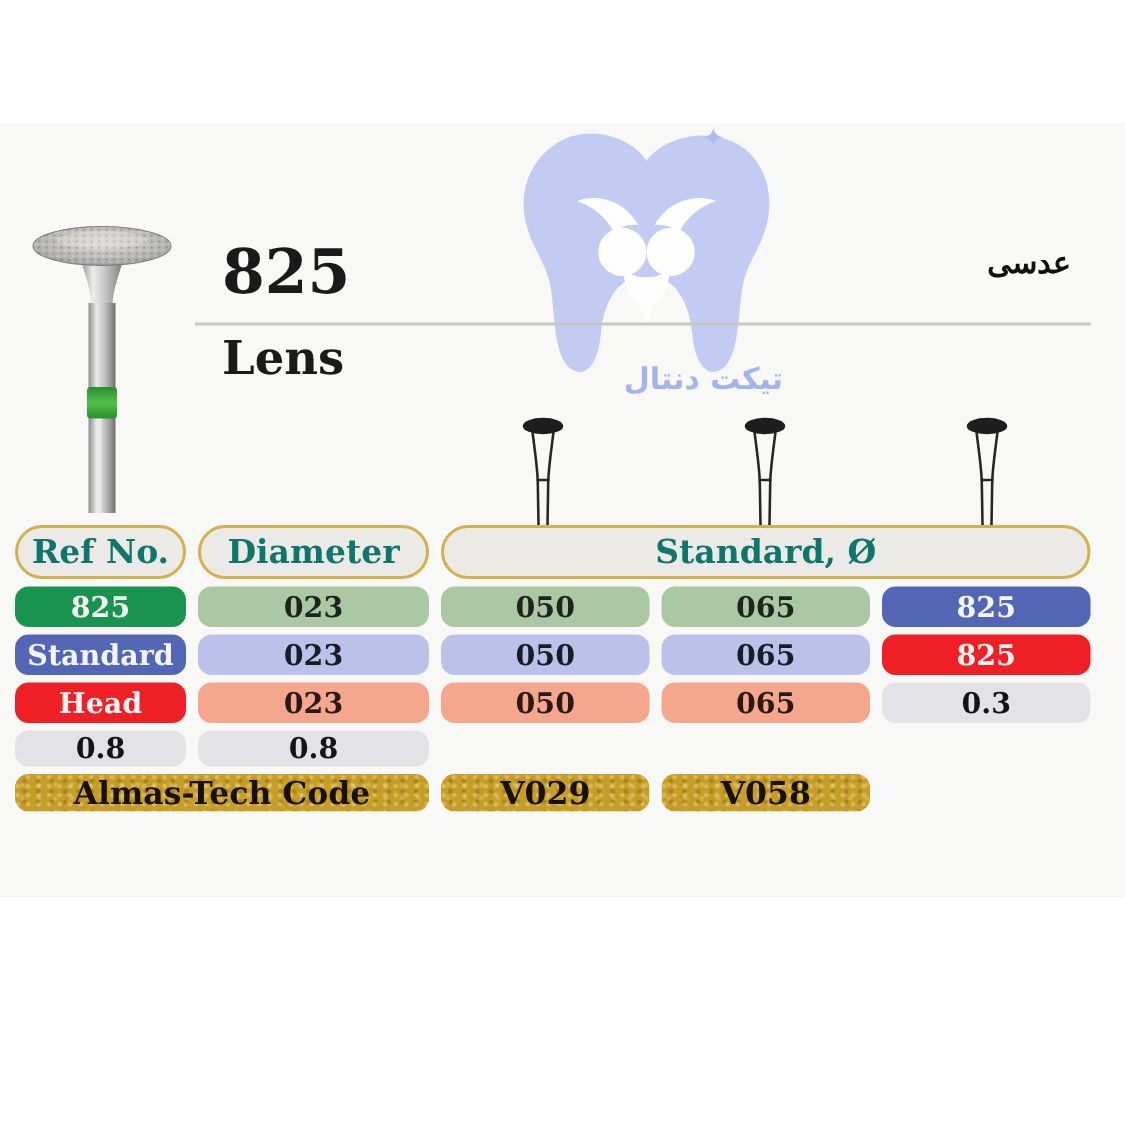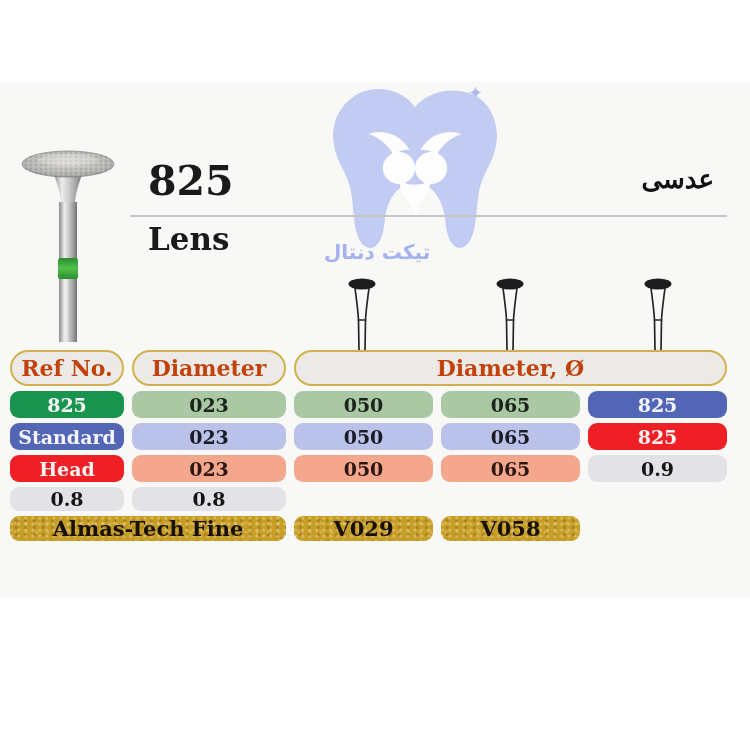--- a/index.html
+++ b/index.html
@@ -5,21 +5,21 @@
   html,body{margin:0;padding:0;}
   body{
     width:750px;height:749px;position:relative;background:#ffffff;
     font-family:"DejaVu Serif", serif;overflow:hidden;
   }
   .photo-bg{
     position:absolute;left:0;top:82px;width:750px;height:516px;
     background:#f8f8f6;
   }
   
-  .watermark{position:absolute;left:324px;top:84px;width:182px;z-index:1;text-align:left;}
+  .watermark{position:absolute;left:340px;top:84px;width:182px;z-index:1;text-align:right;}
   .watermark svg{display:block;margin:0 auto;opacity:.8;}
   .wm-caption{
     margin-top:-12px;font-family:"DejaVu Sans", sans-serif;font-weight:bold;
     font-size:20px;color:#a4b2ee;direction:rtl;
   }
   .sparkle{
     position:absolute;left:468px;top:82px;font-size:18px;color:#aebbf1;z-index:2;
     font-family:"DejaVu Sans", sans-serif;
   }
   
@@ -29,40 +29,40 @@
     line-height:1;z-index:3;
   }
   .divider{
     position:absolute;left:130px;top:215px;width:597px;height:2px;background:#c6c6c6;z-index:3;
   }
   .name-en{
     position:absolute;left:148px;top:224px;font-size:31px;font-weight:bold;color:#1a1a1a;
     line-height:1;z-index:3;
   }
   .name-fa{
-    position:absolute;right:36px;top:166px;font-size:26px;font-weight:bold;color:#111;
-    line-height:1;direction:rtl;font-family:Liberation Sans, sans-serif;z-index:3;
+    position:absolute;right:36px;top:166px;font-size:20px;font-weight:bold;color:#111;
+    line-height:1;direction:rtl;font-family:Liberation Serif, serif;z-index:3;
   }
   
   .mini-bur{position:absolute;top:278px;z-index:2;}
   .mini-bur.b1{left:342px;}
   .mini-bur.b2{left:490px;}
   .mini-bur.b3{left:638px;}
   
   .spec-table{
     position:absolute;left:10px;top:350px;z-index:4;
     display:grid;
     grid-template-columns:114px 154px 139px 139px 139px;
     grid-template-rows:36px 27px 27px 27px 24px 25px;
     column-gap:8px;row-gap:5px;
   }
   .pill,.cell{display:flex;align-items:center;justify-content:center;}
   .pill{
     background:#eceae6;border:2px solid #d2b14c;border-radius:19px;
-    font-size:22px;font-weight:bold;color:#c2410c;box-sizing:border-box;
+    font-size:22px;font-weight:bold;color:#0f766e;box-sizing:border-box;
   }
   .pill.span3{grid-column:3 / span 3;}
   .cell{border-radius:9px;font-size:19px;font-weight:bold;}
   .cell.span2{grid-column:1 / span 2;}
   .row-coarse{background:#18944e;color:#f4f6f4;}
   .row-standard{background:#5366b6;color:#f4f5fa;}
   .row-fine{background:#ee2026;color:#fcf2f2;}
   .cell-coarse{background:#a9c8a3;color:#1c241c;}
   .cell-standard{background:#bbc2e9;color:#191c26;}
   .cell-fine{background:#f4a78d;color:#2b1812;}
@@ -150,39 +150,39 @@
 </svg>
 <svg class="mini-bur b3" width="40" height="72" viewBox="0 0 40 72">
   <ellipse cx="20" cy="6" rx="13.5" ry="5.5" fill="#1d1d1d"></ellipse>
   <path d="M13,10 C14.5,22 16,32 16.5,42 L17,72 M27,10 C25.5,22 24,32 23.5,42 L23,72 M15.5,42 L24.5,42" stroke="#262626" stroke-width="1.7" fill="none"></path>
 </svg>
 
 <div class="spec-table">
 
   <div class="pill">Ref No.</div>
   <div class="pill">Diameter</div>
-  <div class="pill span3">Diameter, Ø</div>
+  <div class="pill span3">Standard, Ø</div>
 
   <div class="cell row-coarse">825</div>
   <div class="cell cell-coarse">023</div>
   <div class="cell cell-coarse">050</div>
   <div class="cell cell-coarse">065</div>
 
   <div class="cell row-standard">825</div>
   <div class="cell row-standard">Standard</div>
   <div class="cell cell-standard">023</div>
   <div class="cell cell-standard">050</div>
   <div class="cell cell-standard">065</div>
 
   <div class="cell row-fine">825</div>
   <div class="cell row-fine">Head</div>
   <div class="cell cell-fine">023</div>
   <div class="cell cell-fine">050</div>
   <div class="cell cell-fine">065</div>
 
-  <div class="cell cell-neutral">0.9</div>
+  <div class="cell cell-neutral">0.3</div>
   <div class="cell cell-neutral">0.8</div>
   <div class="cell cell-neutral">0.8</div>
 
-  <div class="cell cell-gold span2">Almas-Tech Fine</div>
+  <div class="cell cell-gold span2">Almas-Tech Code</div>
   <div class="cell cell-gold">V029</div>
   <div class="cell cell-gold">V058</div>
 </div>
 
 </body></html>

